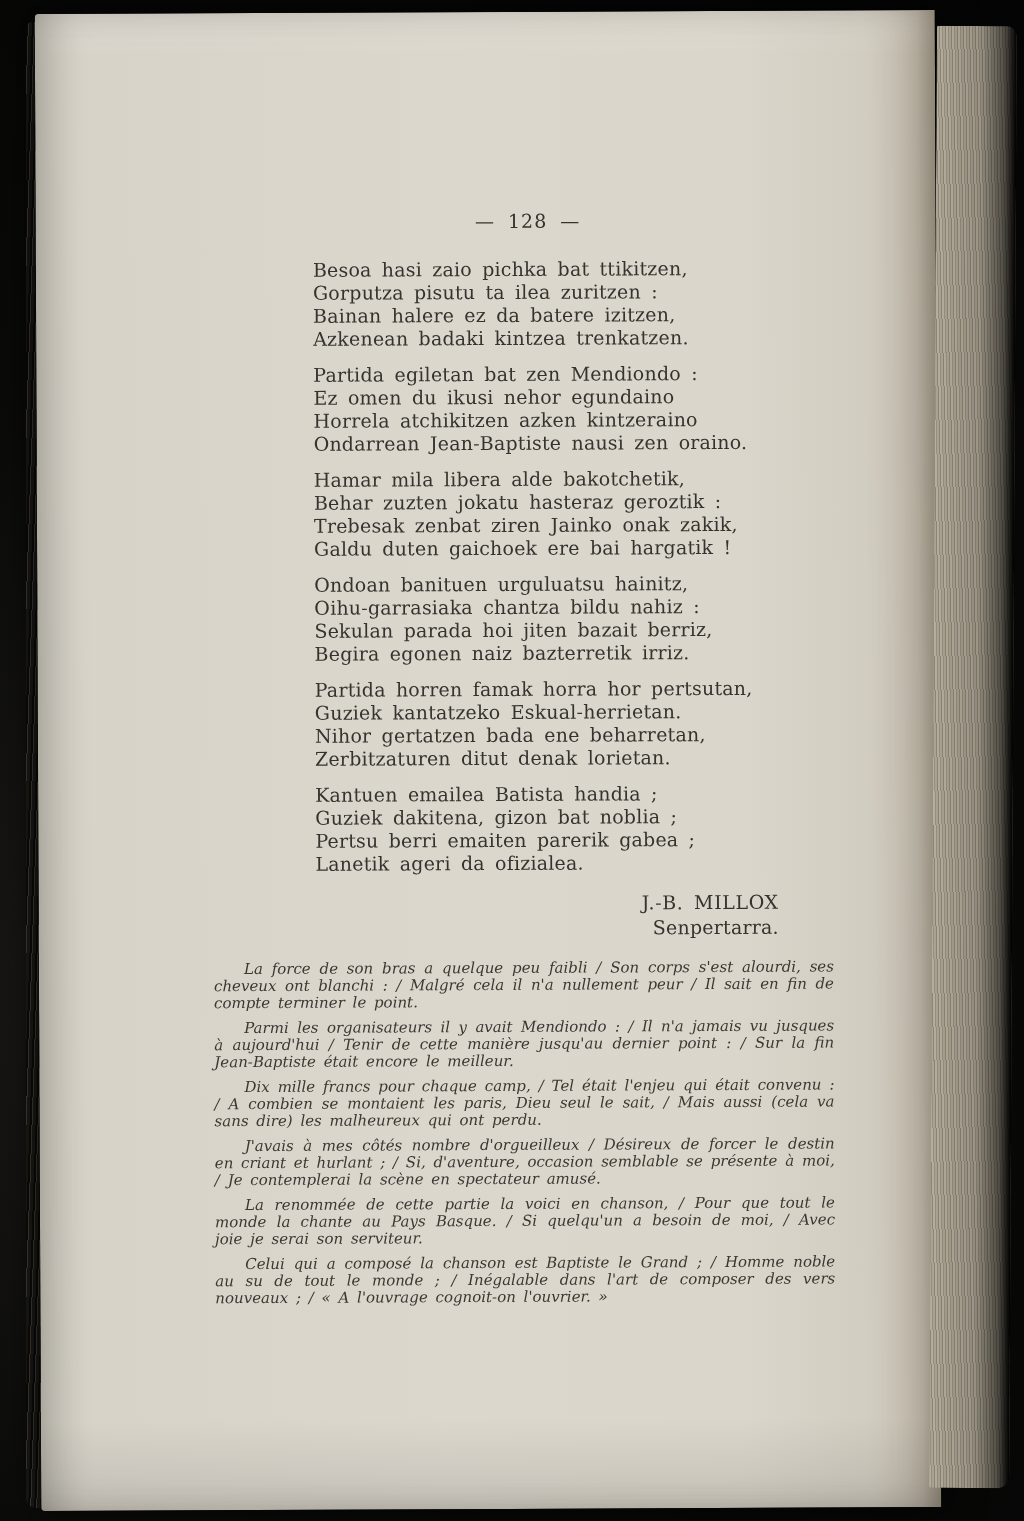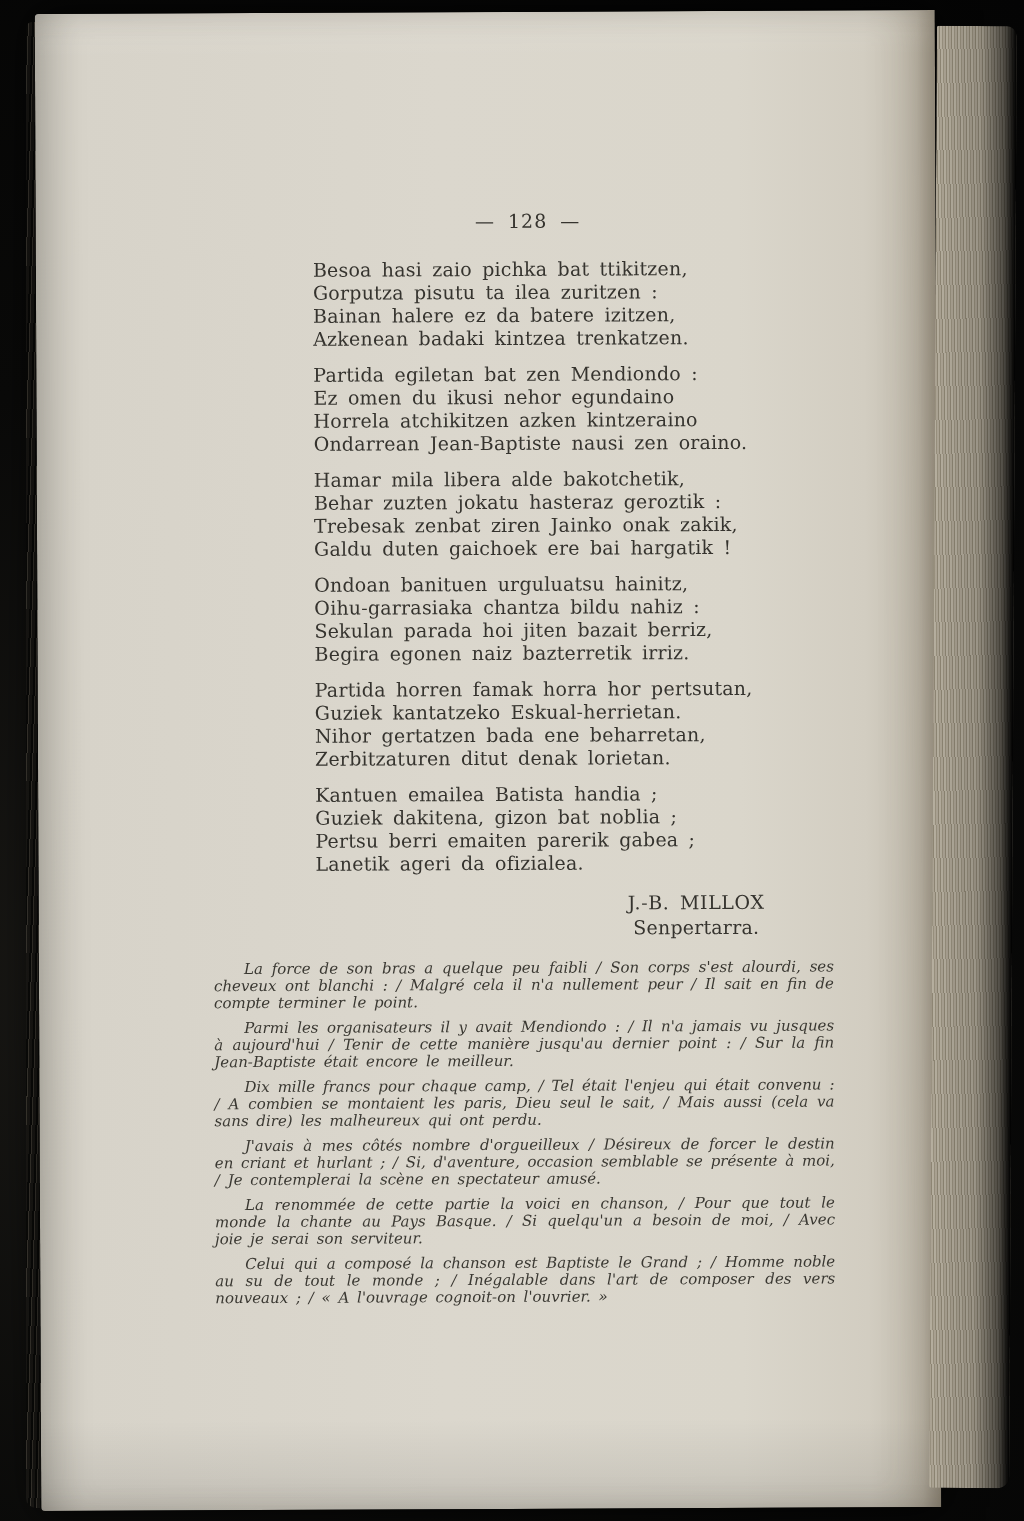--- a/index.html
+++ b/index.html
@@ -90,21 +90,21 @@
     line-height: 23px;
     word-spacing: 4px;
     letter-spacing: 0.2px;
   }
   .stanza { margin: 0 0 13px 0; }
   .line { white-space: nowrap; }
   .signature {
     margin-top: 16px;
     margin-left: 298px;
     width: 165px;
-    text-align: center;
+    text-align: right;
     line-height: 25px;
   }
   .signature .name { letter-spacing: 0.6px; }
   .translation {
     position: absolute;
     left: 175px;
     top: 948px;
     width: 620px;
     font-style: italic;
     font-size: 15px;

